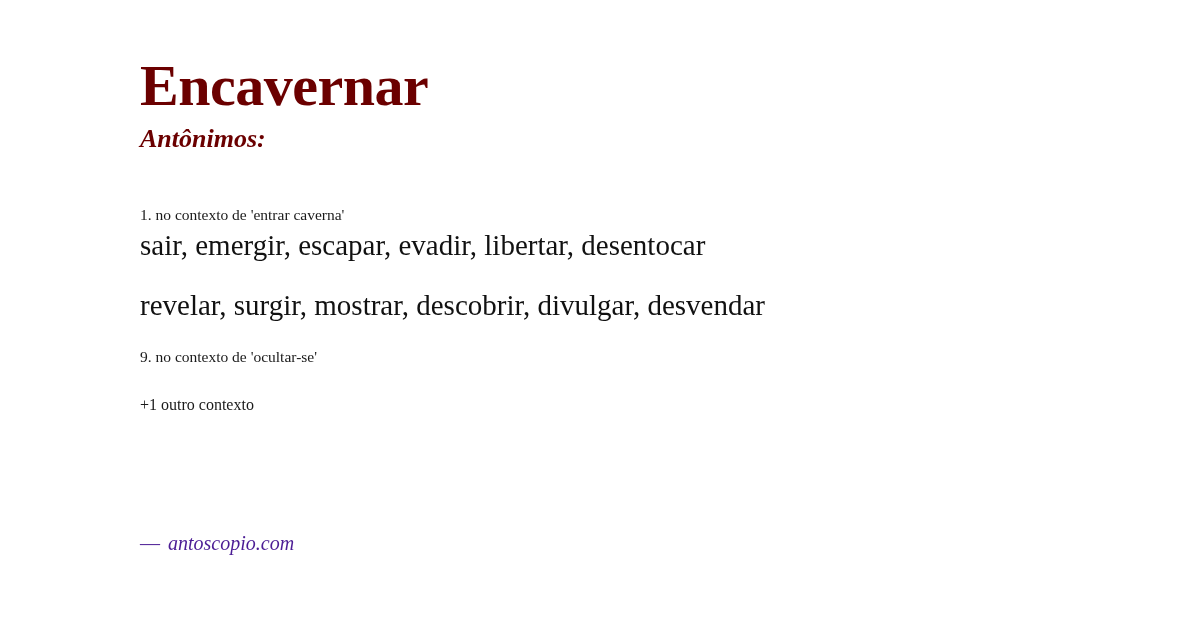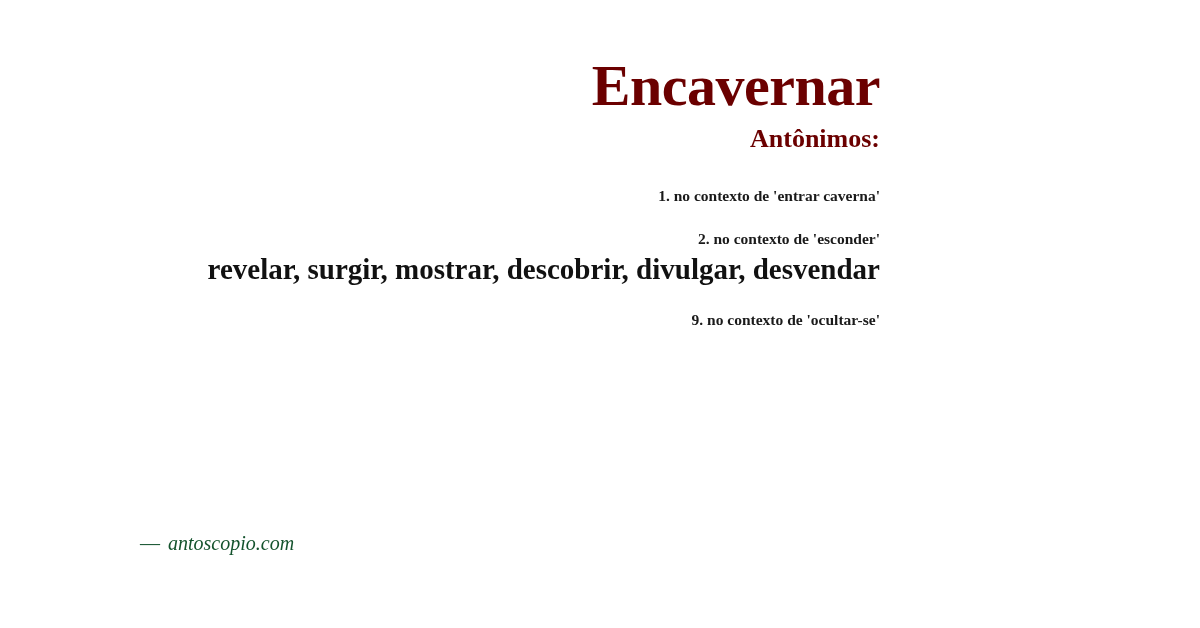--- a/index.html
+++ b/index.html
@@ -12,42 +12,41 @@
     background: #ffffff;
     font-family: "Liberation Serif", serif;
     overflow: hidden;
   }
   .page {
     position: relative;
     width: 1020px;
     height: 628px;
     box-sizing: border-box;
     padding: 56px 140px 0 140px;
-    text-align: right;
   }
   .title {
     font-family: "Liberation Serif", serif;
     font-size: 58px;
     font-weight: bold;
     color: #6b0000;
     line-height: 1.05;
     margin: 0;
     letter-spacing: -0.5px;
   }
   .subtitle {
     font-family: "Liberation Serif", serif;
     font-size: 26px;
     font-weight: bold;
+    font-style: italic;
     color: #6b0000;
     margin: 8px 0 13px 0;
     line-height: 1.1;
   }
   .senses {
-    margin-top: 34px;
-    font-weight: bold;
+    margin-top: 53px;
   }
   .sense {
     margin-bottom: 24px;
   }
   .sense-label {
     font-family: "Liberation Serif", serif;
     font-size: 15.5px;
     color: #1a1a1a;
     margin: 0 0 2px 0;
     line-height: 1.2;
@@ -66,51 +65,52 @@
     color: #1a1a1a;
     margin: 30px 0 0 0;
   }
   .footer {
     position: absolute;
     left: 140px;
     top: 532px;
     font-family: "Liberation Serif", serif;
     font-style: italic;
     font-size: 20px;
-    color: #14532d;
+    color: #4c1d95;
   }
   .footer .dash {
     font-style: normal;
     margin-right: 8px;
   }
 </style>
 </head>
 <body>
 
 <div class="page">
 
   <h1 class="title">Encavernar</h1>
 
   <h2 class="subtitle">Antônimos:</h2>
 
   <div class="senses">
 
     <div class="sense">
       <p class="sense-label">1. no contexto de 'entrar caverna'</p>
+      <p class="sense-words">sair, emergir, escapar, evadir, libertar, desentocar</p>
     </div>
 
     <div class="sense">
-      <p class="sense-label">2. no contexto de 'esconder'</p>
       <p class="sense-words">revelar, surgir, mostrar, descobrir, divulgar, desvendar</p>
     </div>
 
     <div class="sense">
       <p class="sense-label">9. no contexto de 'ocultar-se'</p>
     </div>
 
   </div>
 
+  <p class="more-note">+1 outro contexto</p>
 
   <div class="footer">
     <span class="dash">—</span><span>antoscopio.com</span>
   </div>
 
 </div>
 
 </body></html>

